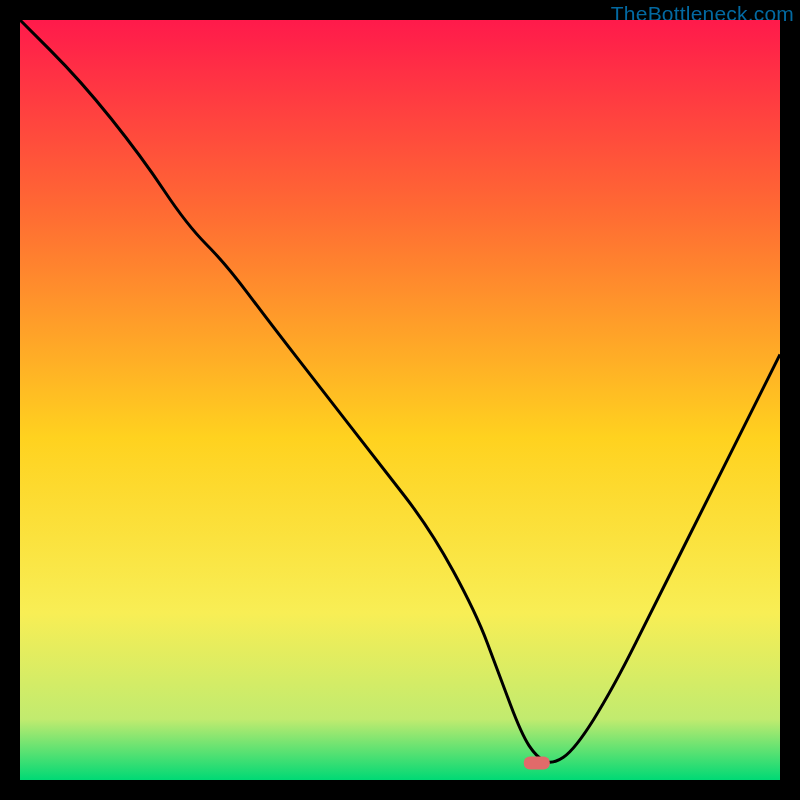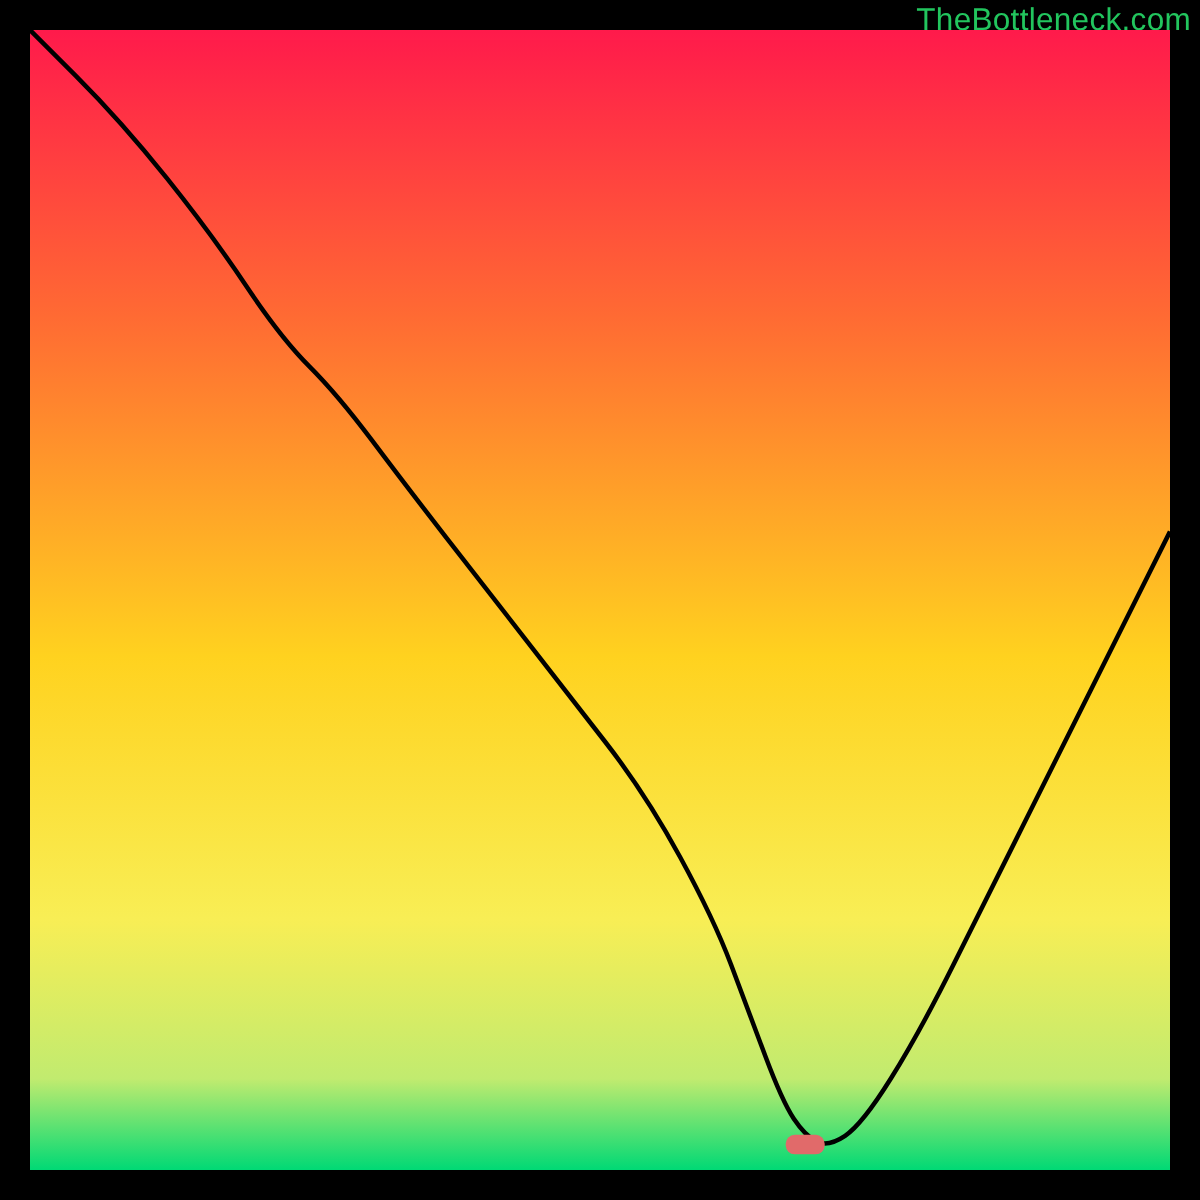--- a/index.html
+++ b/index.html
@@ -21,21 +21,21 @@
     position: absolute;
     left: 20px;
     top: 20px;
     width: 760px;
     height: 760px;
   }
   .watermark {
     position: absolute;
     top: 2px;
     right: 6px;
-    color: #22c55e;
+    color: #0369a1;
     font-size: 21px;
     font-weight: 500;
     letter-spacing: 0.2px;
     margin-left: 27px;
   }
   svg { display: block; }
 </style>
 </head>
 <body>
 

